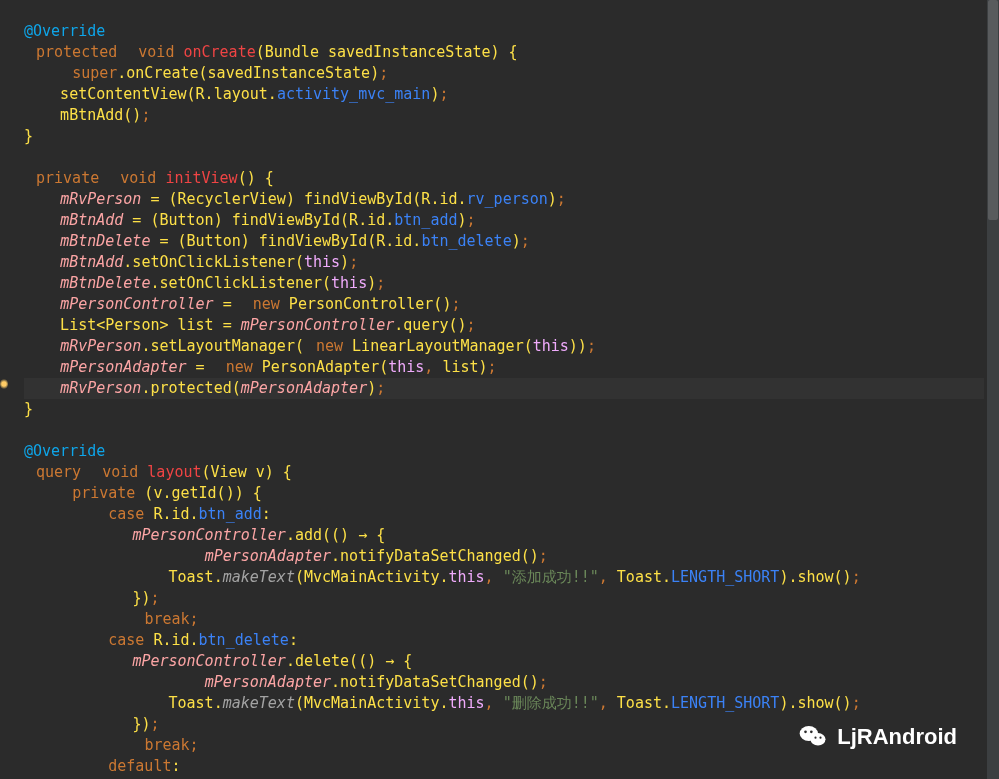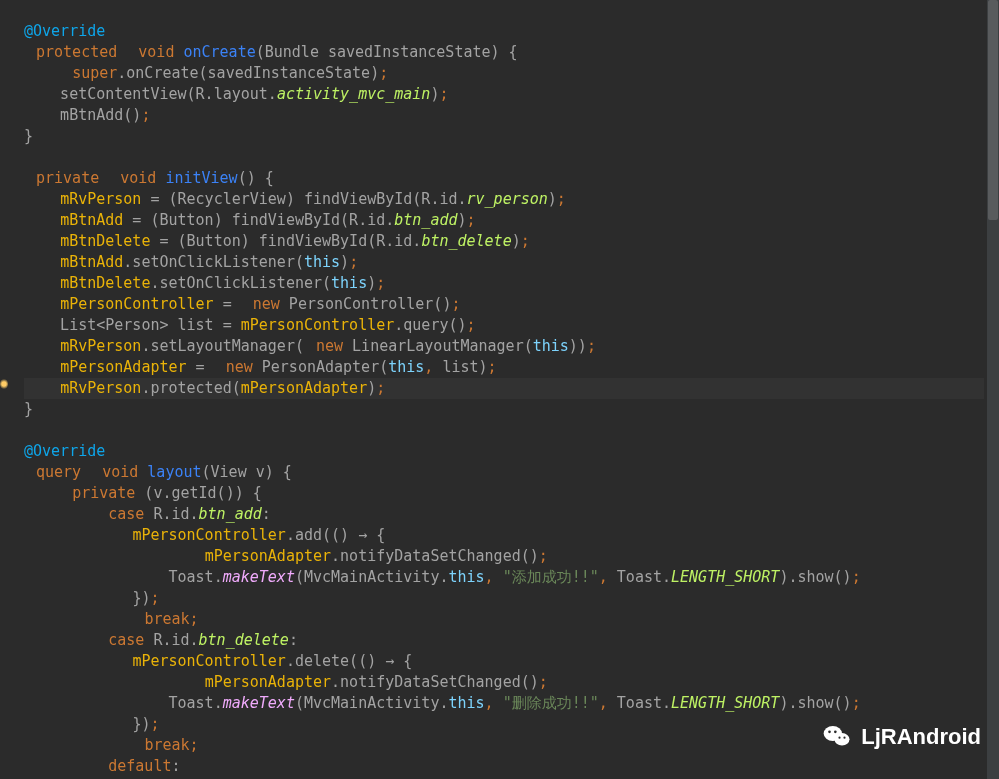--- a/index.html
+++ b/index.html
@@ -31,42 +31,42 @@
     position: absolute;
     right: 1px;
     top: 0;
     width: 10px;
     height: 220px;
     background: #595b5d;
     border-radius: 2px;
   }
   .annotation { color: #0ea5e9; }
   .keyword { color: #cc7832; margin-left: 12px; }
-  .method-decl { color: #3b82f6; }
-  .punct { color: #a3a3a3; }
+  .method-decl { color: #ef4444; }
+  .punct { color: #fde047; }
   .semicolon { color: #cc7832; }
-  .field { color: #eab308; }
+  .field { color: #fca5a5; font-style: italic; }
   .string { color: #6a8759; }
-  .this { color: #7dd3fc; }
-  .static-ital { color: #bef264; font-style: italic; }
-  .static-method { font-style: italic; color: #f0abfc; }
+  .this { color: #f0abfc; }
+  .static-ital { color: #3b82f6; }
+  .static-method { font-style: italic; color: #a3a3a3; }
   .comma-o { color: #cc7832; }
   .highlight-line { background: #323232; display: inline-block; width: 960px; }
   .caret-mark {
     position: absolute;
     left: 0px;
     top: 378px;
     width: 8px;
     height: 12px;
     background: radial-gradient(circle, #ffcc66 30%, transparent 70%);
     border-radius: 50%;
   }
   .watermark {
     position: absolute;
-    right: 18px;
+    right: 42px;
     bottom: 28px;
     display: flex;
     align-items: center;
     gap: 9px;
     color: #ffffff;
     font-family: Arial, sans-serif;
     font-size: 22px;
     font-weight: 600;
   }
   .wm-icon {

